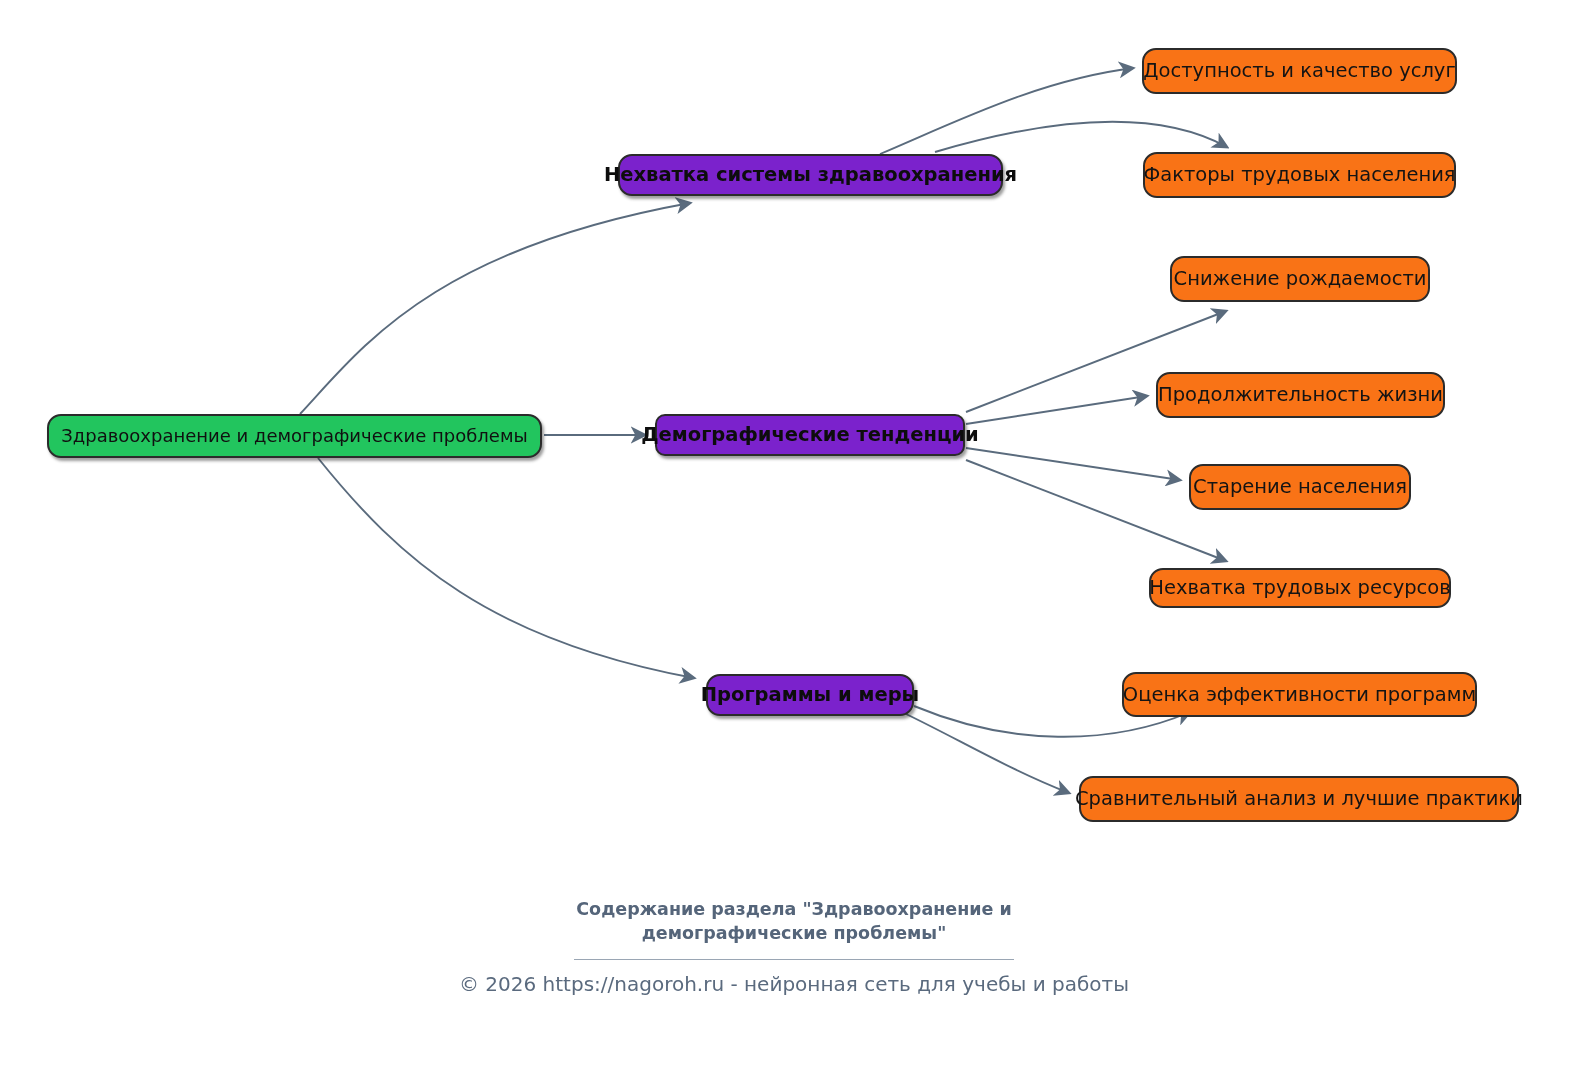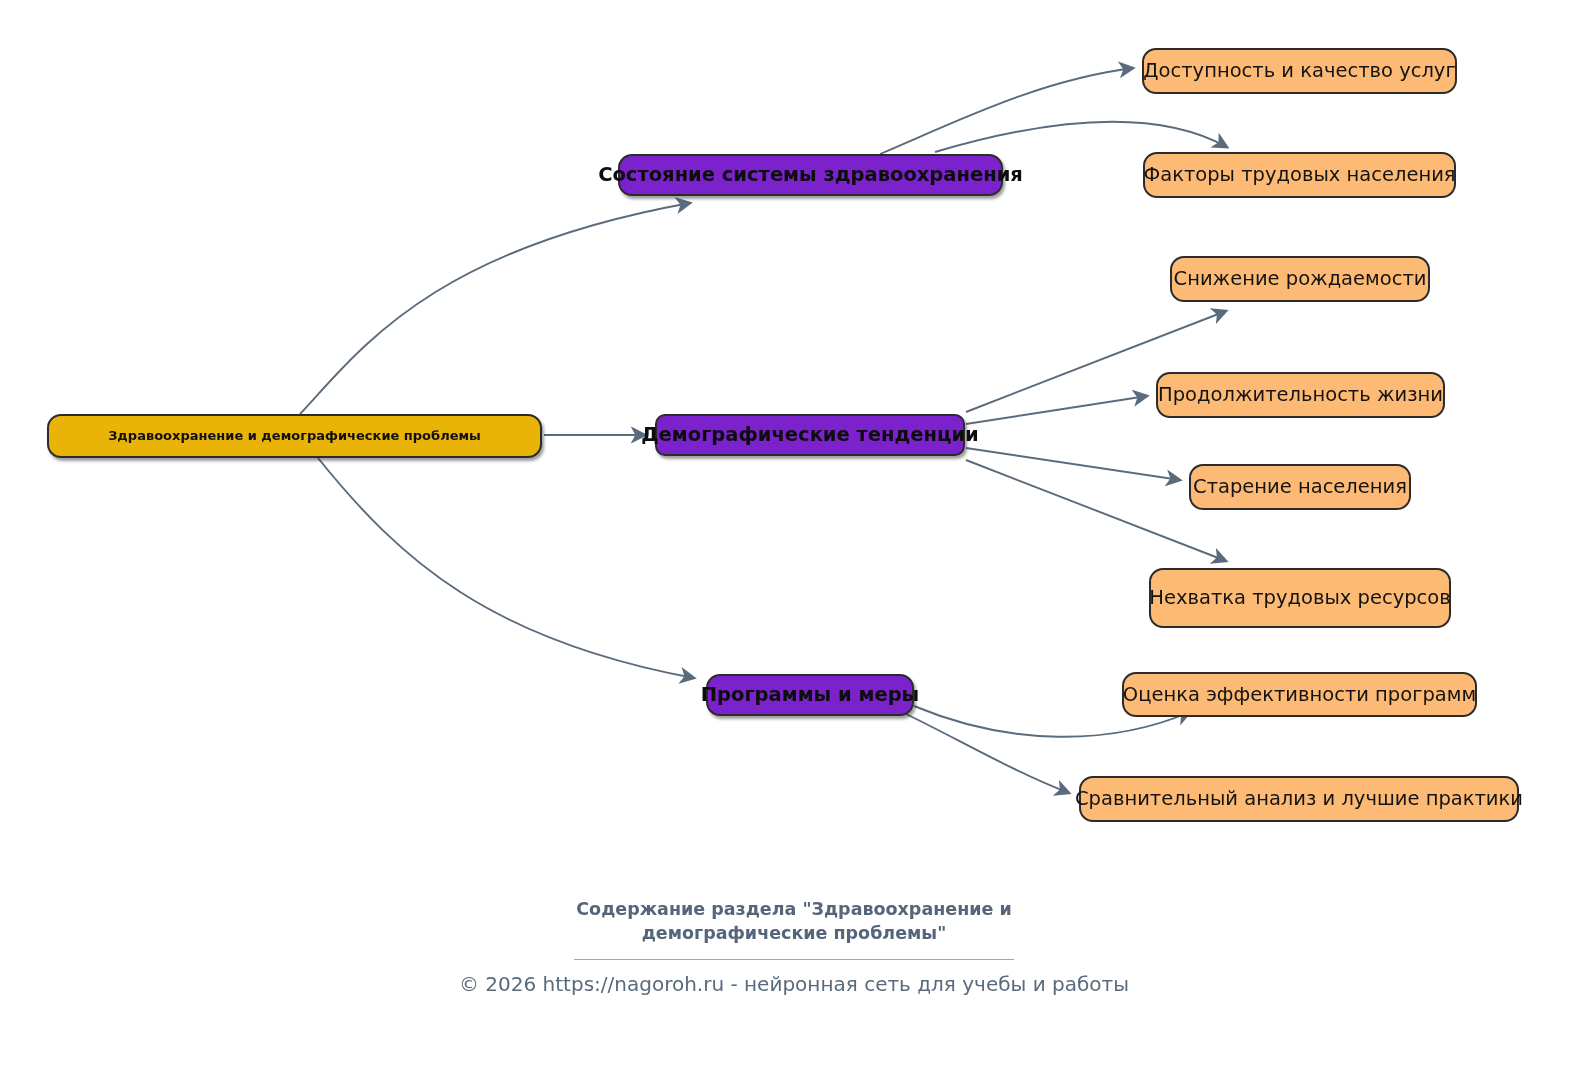--- a/index.html
+++ b/index.html
@@ -36,41 +36,41 @@
     box-sizing: border-box;
     display: flex;
     align-items: center;
     justify-content: center;
     text-align: center;
     white-space: nowrap;
     line-height: 1.1;
   }
 
   .node-root {
-    background: #eab308;
+    background: #22c55e;
     border: 2px solid #2b2b2b;
     border-radius: 14px;
     color: #101010;
-    font-size: 13px;
-    font-weight: 700;
+    font-size: 18px;
+    font-weight: 400;
     box-shadow: 2px 3px 3px rgba(40,40,40,0.45);
   }
 
   .node-branch {
     background: #7b22cc;
     border: 2px solid #2b2b2b;
     border-radius: 14px;
     color: #0d0d0d;
     font-size: 19.5px;
     font-weight: 700;
     box-shadow: 2px 3px 3px rgba(40,40,40,0.45);
   }
 
   .node-leaf {
-    background: #fdba74;
+    background: #f97316;
     border: 2px solid #2b2b2b;
     border-radius: 14px;
     color: #141414;
     font-size: 19.5px;
     font-weight: 400;
   }
 
   #footer {
     position: absolute;
     left: 0;
@@ -130,21 +130,21 @@
       <path d="M 914,706 C 1010,746 1110,746 1190,712"></path>
       <path d="M 906,714 C 960,740 1010,770 1069,793"></path>
     </g>
   </svg>
 
   <div class="node node-root" style="left:47px; top:414px; width:495px; height:44px;">
     <span>Здравоохранение и демографические проблемы</span>
   </div>
 
   <div class="node node-branch" style="left:618px; top:154px; width:385px; height:42px;">
-    <span>Состояние системы здравоохранения</span>
+    <span>Нехватка системы здравоохранения</span>
   </div>
 
   <div class="node node-branch" style="left:655px; top:414px; width:310px; height:42px;border-radius:10px;">
     <span>Демографические тенденции</span>
   </div>
 
   <div class="node node-branch" style="left:706px; top:674px; width:208px; height:42px;">
     <span>Программы и меры</span>
   </div>
 
@@ -161,21 +161,21 @@
   </div>
 
   <div class="node node-leaf" style="left:1156px; top:360px; width:289px; height:46px;margin-top:12px;">
     <span>Продолжительность жизни</span>
   </div>
 
   <div class="node node-leaf" style="left:1189px; top:464px; width:222px; height:46px;">
     <span>Старение населения</span>
   </div>
 
-  <div class="node node-leaf" style="left:1149px; top:568px; width:302px; height:60px;">
+  <div class="node node-leaf" style="left:1149px; top:568px; width:302px; height:40px;">
     <span>Нехватка трудовых ресурсов</span>
   </div>
 
   <div class="node node-leaf" style="left:1122px; top:672px; width:355px; height:45px;">
     <span>Оценка эффективности программ</span>
   </div>
 
   <div class="node node-leaf" style="left:1079px; top:776px; width:440px; height:46px;">
     <span>Сравнительный анализ и лучшие практики</span>
   </div>

